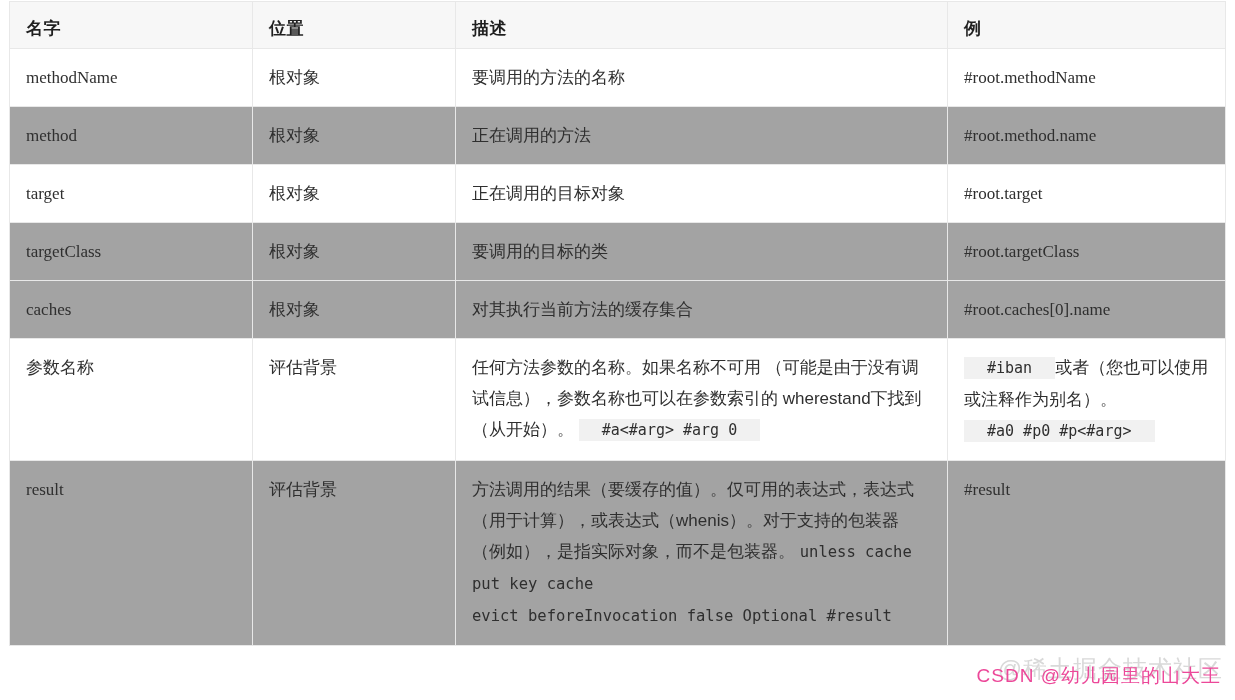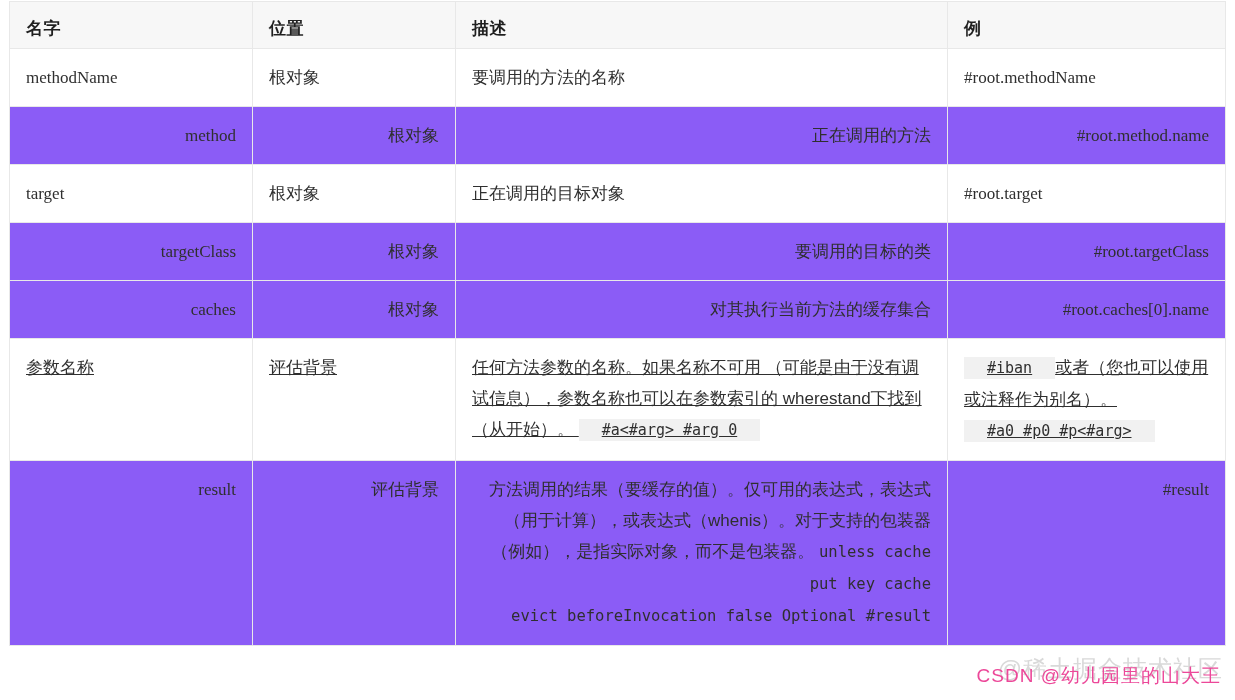--- a/index.html
+++ b/index.html
@@ -54,21 +54,21 @@
     background: #f7f7f7;
     font-weight: bold;
     font-size: 17px;
     color: #1f1f1f;
     padding-top: 11px;
     padding-bottom: 4px;
     letter-spacing: 0.5px;
   }
 
   table.spel-table tbody tr.odd td { background: #ffffff; }
-  table.spel-table tbody tr.even td { background: #8b5cf6; text-align: right; }
+  table.spel-table tbody tr.even td { background: #a3a3a3; }
 
   .mono {
     font-family: Liberation Serif, serif;
     font-size: 15.5px;
     color: #2f2f2f;
     letter-spacing: 0px;
   }
 
   .cn {
     font-family: "Liberation Sans", "DejaVu Sans", sans-serif;
@@ -81,21 +81,21 @@
     background: #f1f1f1;
     border-radius: 0;
     padding: 2px 23px;
     color: #2f2f2f;
     white-space: nowrap;
   }
 
   .desc-cell { line-height: 32px; }
   .ex-cell   { line-height: 32px; }
 
-  td.tall-a { height: 87px; text-decoration: underline; }
+  td.tall-a { height: 87px; }
   td.tall-b { height: 133px; }
 
   .plainmono {
     font-family: "DejaVu Sans Mono", "Liberation Mono", monospace;
     font-size: 15.5px;
     color: #2f2f2f;
   }
 
   
   .watermark {

